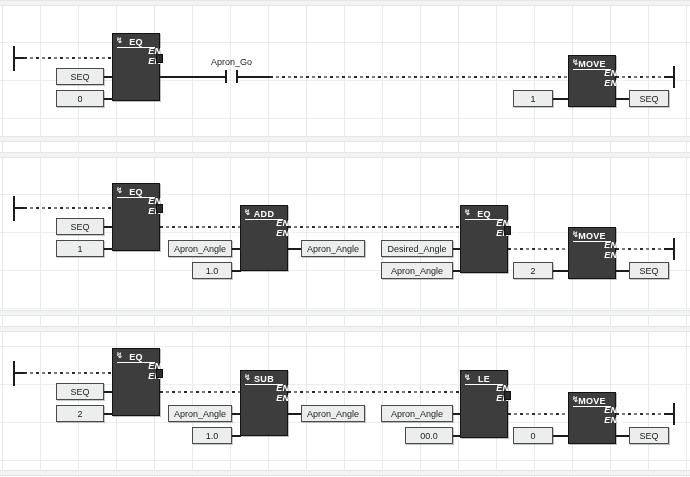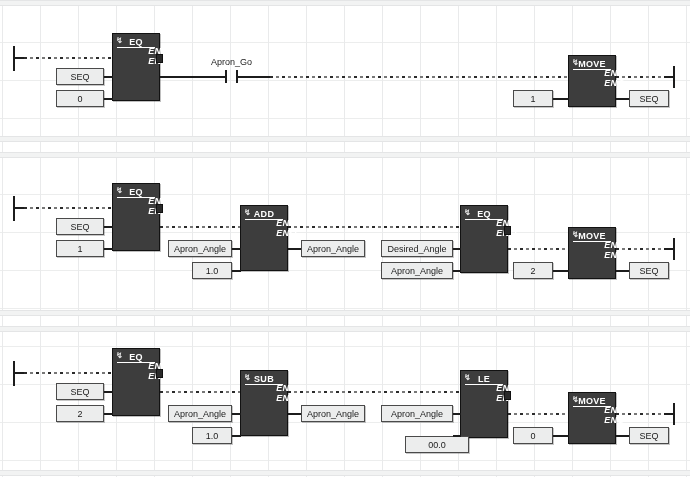--- a/index.html
+++ b/index.html
@@ -368,21 +368,21 @@
       <div class="fb-head">
         <span class="fb-icon">↯</span>
         <span>LE</span>
       </div>
       <div class="fb-enrow">EN ENO</div>
       <div class="eno-pin"></div>
     </div>
 
     <div class="op" style="left:381px; top:79px; width:72px;">Apron_Angle</div>
     <div class="wire" style="left:453px; top:87px; width:8px;"></div>
-    <div class="op" style="left:405px; top:110px; width:64px;">00.0</div>
+    <div class="op" style="left:405px; top:101px; width:48px;">00.0</div>
     <div class="wire" style="left:453px; top:109px; width:8px;"></div>
 
     <div class="wire-dash" style="left:508px; top:87px; width:60px;"></div>
 
     <div class="fb" style="left:568px; top:66px; width:48px; height:52px;">
       <div class="fb-head">
         <span class="fb-icon">↯</span>
         <span>MOVE</span>
       </div>
       <div class="fb-enrow">EN ENO</div>

